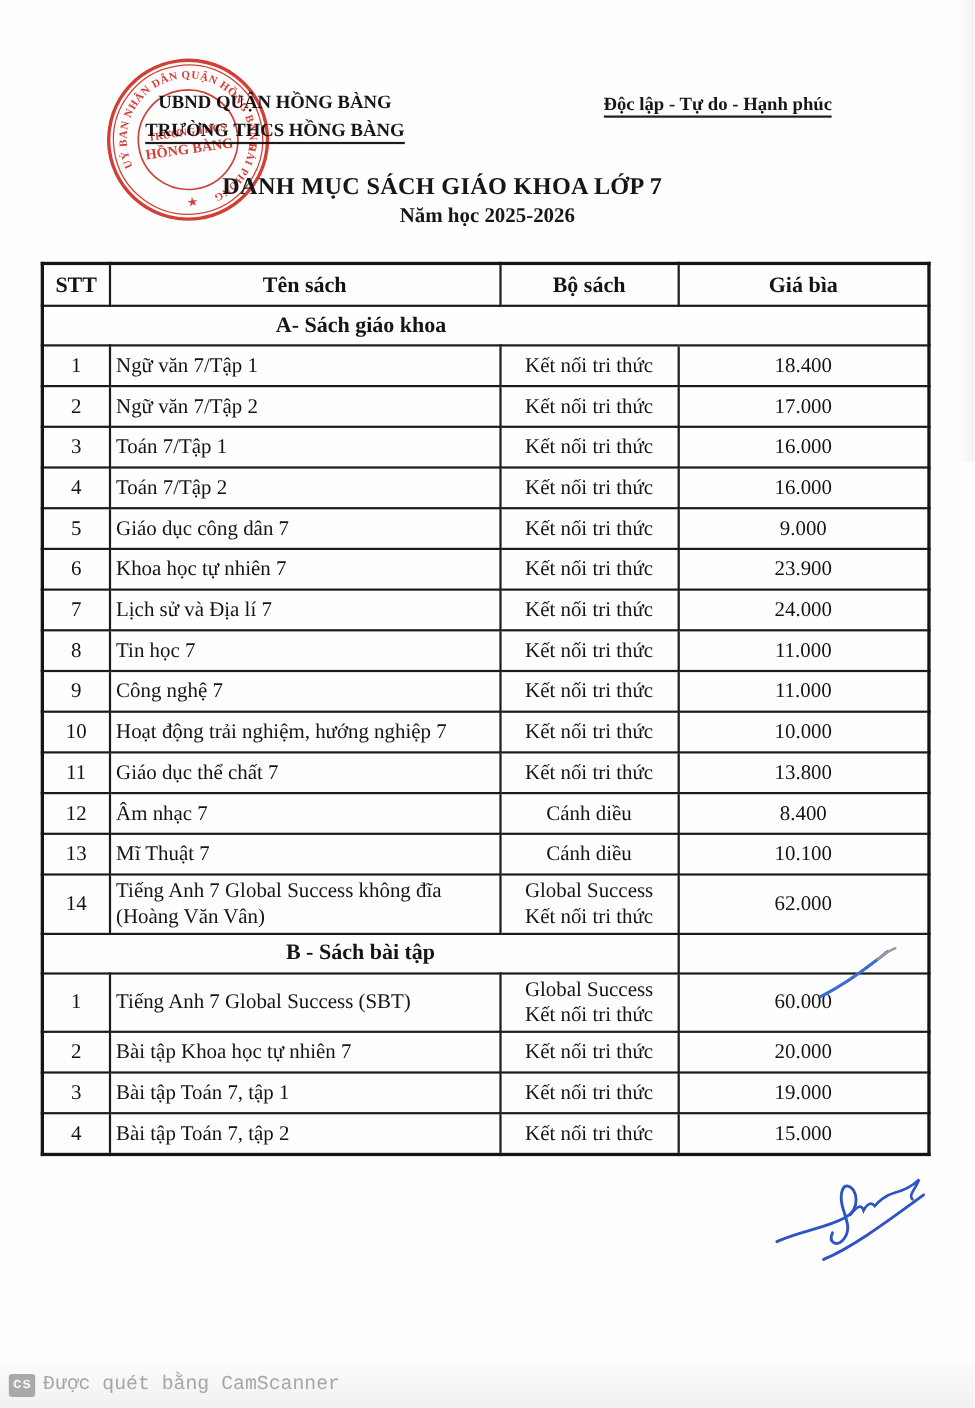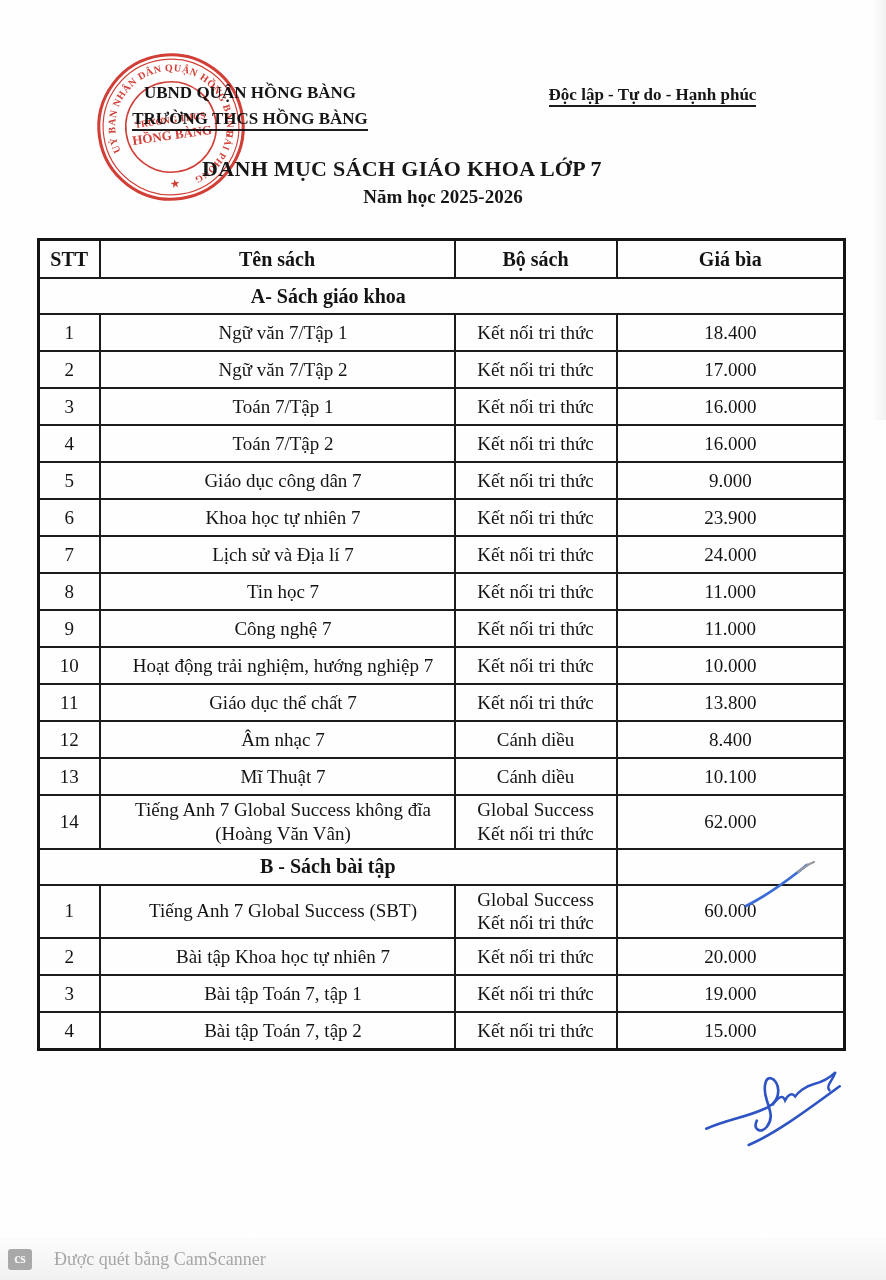--- a/index.html
+++ b/index.html
@@ -26,35 +26,35 @@
   
   .table-wrap{position:absolute;top:238px;left:37px;width:806px;}
   table{border-collapse:collapse;table-layout:fixed;width:806px;
     font-size:19px;color:#141414;}
   th,td{border:2px solid #1b1b1b;vertical-align:middle;padding:2px 4px;
     white-space:pre-line;line-height:1.25;}
   table{border:3px solid #151515;}
   thead th{height:32px;font-size:20px;font-weight:bold;text-align:center;}
   tr.data-row td{height:31px;}
   td.c-stt{text-align:center;}
-  td.c-ten{text-align:center;padding-left:16px;}
+  td.c-ten{text-align:left;padding-left:5px;}
   td.c-bo{text-align:center;border-radius:10px;}
   td.c-gia{text-align:center;}
   tr.section-row td{height:30px;font-size:20px;font-weight:bold;text-align:center;}
   td.noright{border-right:none;}
   td.noleft{border-left:none;}
   tr.total-row td{height:32px;font-size:20px;font-weight:bold;text-align:center;}
   
   .pen-mark{position:absolute;left:738px;top:856px;width:80px;height:60px;}
   .signature{position:absolute;left:692px;top:1056px;width:172px;height:96px;}
   
   .footer-bar{position:absolute;left:0;bottom:0;width:886px;height:42px;
     background:linear-gradient(#fcfcfc,#f1f1f1);
-    display:flex;align-items:center;gap:22px;padding-left:8px;box-sizing:border-box;
-    font-family:Liberation Serif, serif;}
+    display:flex;align-items:center;gap:7px;padding-left:8px;box-sizing:border-box;
+    font-family:Liberation Mono, monospace;}
   .cs-badge{width:24px;height:21px;background:#a9a9a9;color:#f4f4f4;border-radius:3px;
     font-size:14px;font-weight:bold;display:flex;align-items:center;justify-content:center;}
   .footer-text{color:#a6a6a6;font-size:18px;}
 </style>
 </head>
 <body>
 
 <div class="scan-edge"></div>
 
 <div class="org-left">

